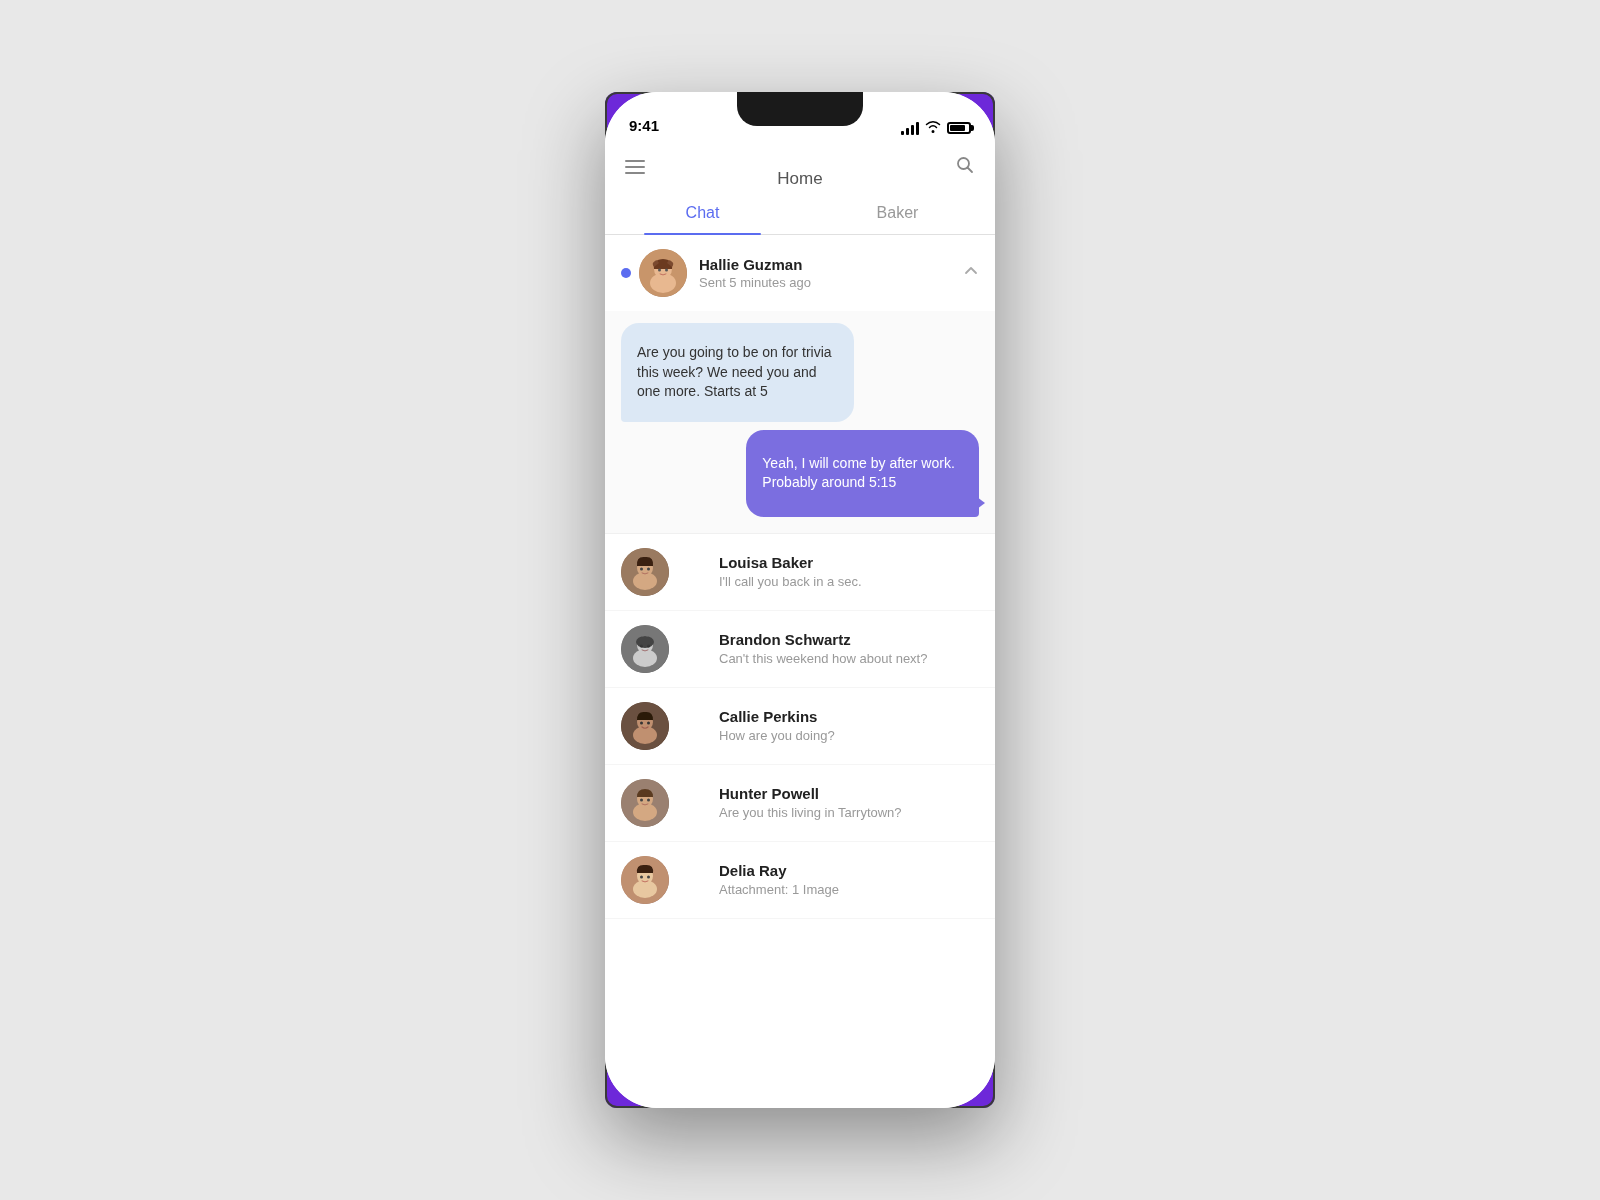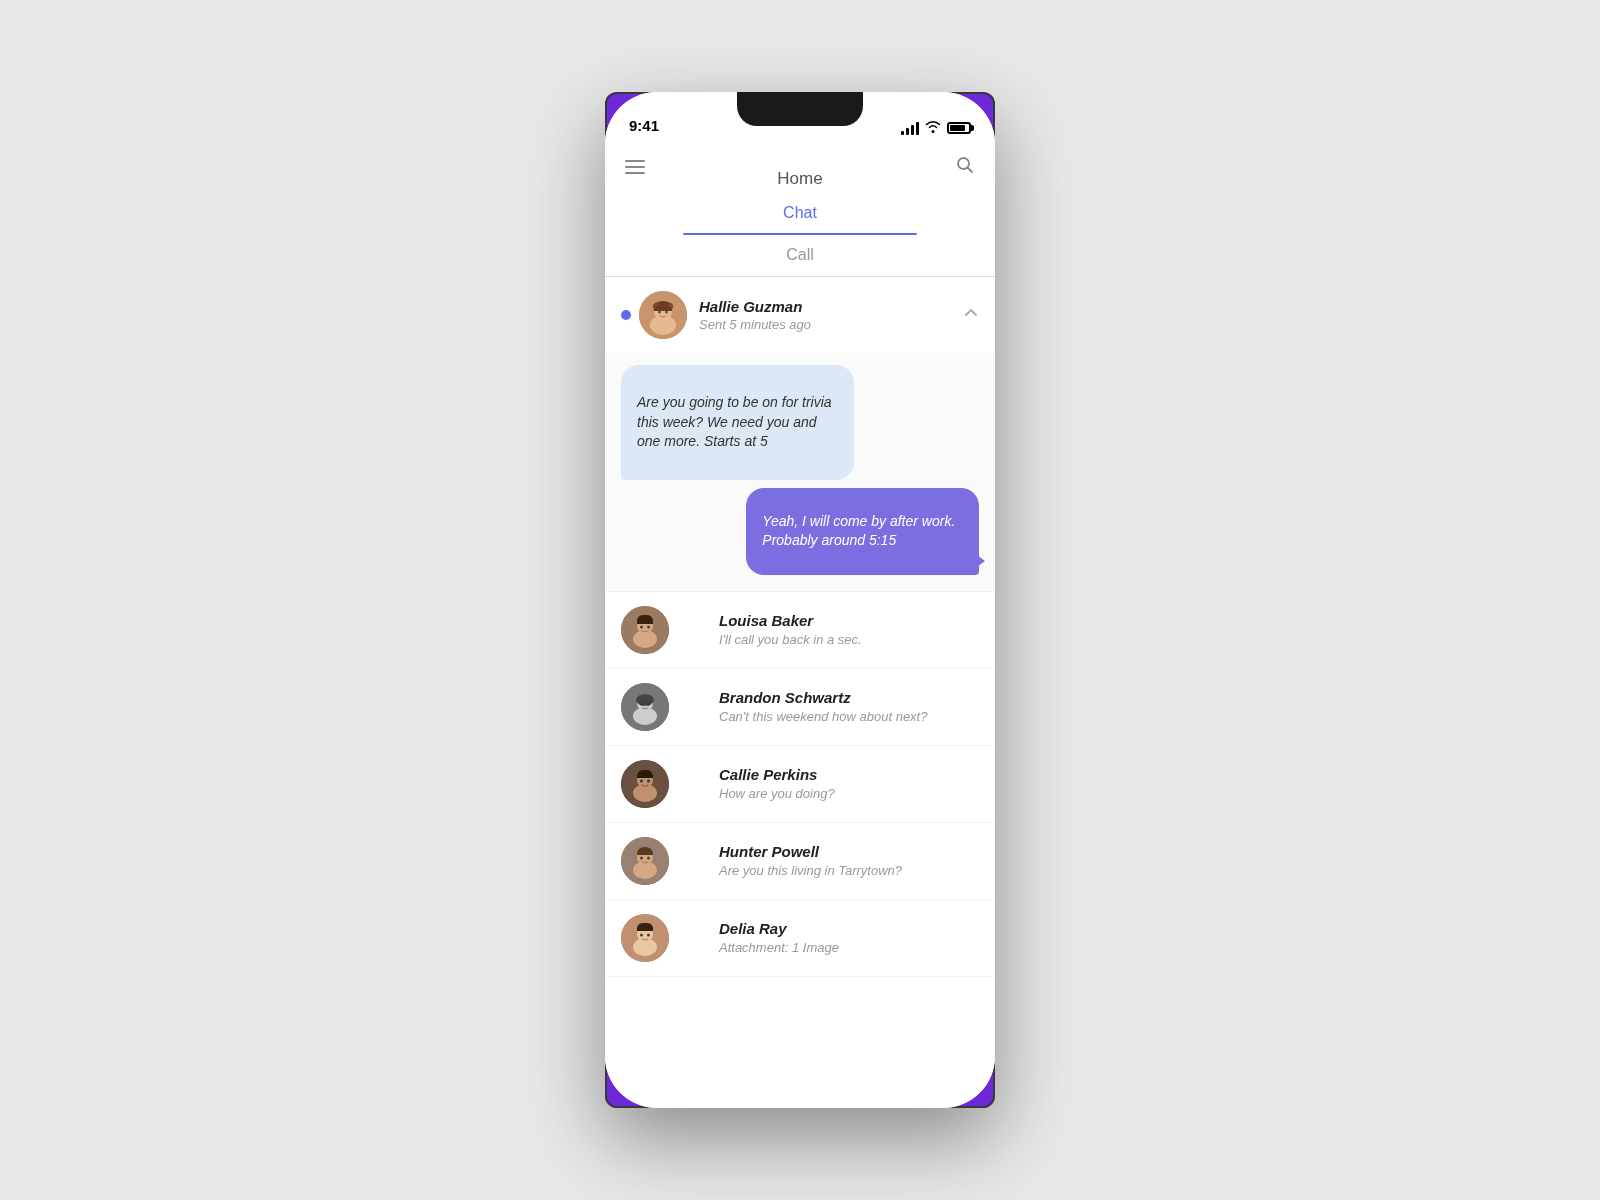--- a/index.html
+++ b/index.html
@@ -156,21 +156,20 @@
       font-size: 18px;
       cursor: pointer;
     }
 
     
     .tabs {
       display: flex;
       border-bottom: 1px solid #e0e0e0;
       background: #ffffff;
       flex-shrink: 0;
-      flex-direction: column;
     }
 
     .tab {
       flex: 1;
       text-align: center;
       padding: 12px 0;
       font-size: 16px;
       cursor: pointer;
       position: relative;
     }
@@ -193,21 +192,20 @@
 
     .tab.inactive {
       color: #999;
     }
 
     
     .content {
       flex: 1;
       overflow-y: auto;
       background: #ffffff;
-      font-style: italic;
     }
 
     
     .chat-expanded {
       background: #ffffff;
       border-bottom: 1px solid #f0f0f0;
     }
 
     .chat-expanded-header {
       display: flex;
@@ -266,21 +264,21 @@
     
     .messages-area {
       padding: 12px 16px 16px;
       background: #fafafa;
     }
 
     .bubble-received {
       max-width: 65%;
       background: #dce8f5;
       border-radius: 18px 18px 18px 4px;
-      padding: 28px 16px;
+      padding: 20px 16px;
       margin-bottom: 8px;
       font-size: 14px;
       color: #333;
       line-height: 1.4;
     }
 
     .bubble-sent-wrapper {
       display: flex;
       justify-content: flex-end;
     }
@@ -376,21 +374,21 @@
           <line x1="12.5" y1="12.5" x2="17" y2="17" stroke="#888" stroke-width="1.8" stroke-linecap="round"></line>
         </svg>
       </span>
     </div>
 
     <div class="tabs">
       <div class="tab active">
         <span>Chat</span>
       </div>
       <div class="tab inactive">
-        <span>Call</span>
+        <span>Baker</span>
       </div>
     </div>
 
     <div class="content">
 
       <div class="chat-expanded">
         <div class="chat-expanded-header">
           <div class="unread-dot"></div>
 
           <div class="avatar" style="background: linear-gradient(135deg, #c8956a, #9a6a45);">

